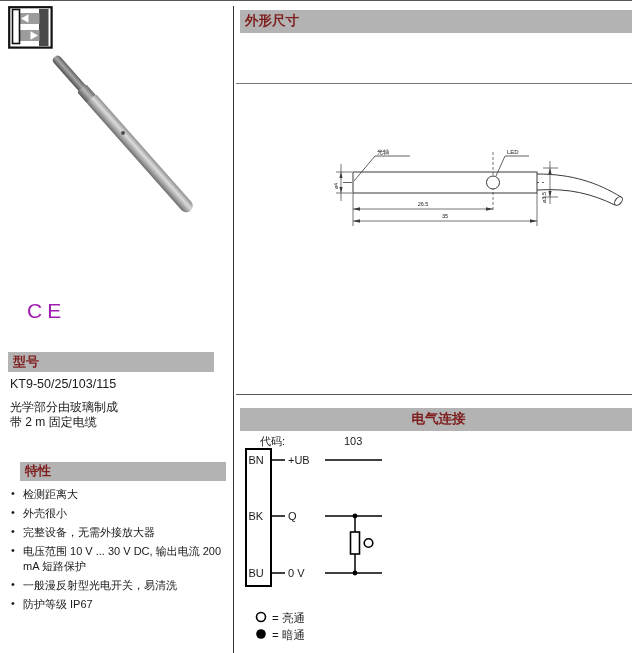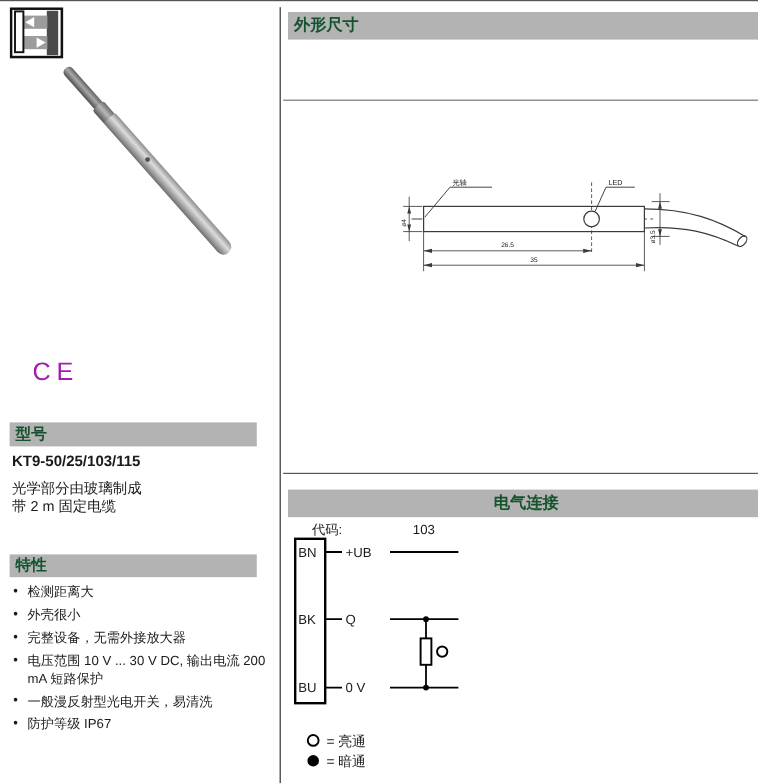--- a/index.html
+++ b/index.html
@@ -7,25 +7,25 @@
     position:relative;width:632px;height:653px;background:#fff;
     font-family:"Liberation Sans","DejaVu Sans",sans-serif;color:#1a1a1a;
     overflow:hidden;
   }
   .abs{position:absolute;}
   .topline{left:0;top:0;width:632px;height:1px;background:#555;}
   .vdivider{left:233px;top:6px;width:1px;height:647px;background:#333;}
   .hrule{height:1px;background:#666;}
   .secbar{
     background:#b3b3b3;font-weight:bold;font-size:13.5px;
-    line-height:22px;padding-left:5px;box-sizing:border-box;color:#14532d;
+    line-height:22px;padding-left:5px;box-sizing:border-box;color:#7f1d1d;
   }
   .secbar.left{width:206px;height:20px;line-height:19px;font-size:13px;}
   .secbar.right{width:392px;height:23px;}
-  .model-name{font-weight:bold;font-size:12.5px;}
+  .model-name{font-weight:normal;font-size:12.5px;}
   .desc{font-size:12px;line-height:14.5px;}
   ul.features{list-style:none;margin:0;padding:0;width:214px;font-size:11px;line-height:15px;}
   ul.features li{position:relative;padding-left:15px;margin-bottom:4px;}
   ul.features li::before{content:"•";position:absolute;left:3px;top:-1px;color:#1a1a1a;}
   .ce{font-size:21px;letter-spacing:5px;color:#a21caf;font-weight:500;}
   
   .photo{left:50px;top:52px;width:150px;height:160px;}
   .photo .cable{
     position:absolute;left:8px;top:2px;width:52px;height:9px;
     transform:rotate(48.5deg);transform-origin:0 0;border-radius:4px;
@@ -79,21 +79,21 @@
 
   <div class="abs ce" style="left:27px;top:299px;">CE</div>
 
   <div class="abs secbar left" style="left:8px;top:352px;">型号</div>
   <div class="abs model-name" style="left:10px;top:377px;">KT9-50/25/103/115</div>
   <div class="abs desc" style="left:10px;top:400px;">
     <div>光学部分由玻璃制成</div>
     <div>带 2 m 固定电缆</div>
   </div>
 
-  <div class="abs secbar left" style="left:8px;top:462px;height:19px;line-height:18px;">特性</div>
+  <div class="abs secbar left" style="left:20px;top:462px;height:19px;line-height:18px;">特性</div>
   <ul class="abs features" style="left:8px;top:487px;">
     <li>检测距离大</li>
     <li>外壳很小</li>
     <li>完整设备，无需外接放大器</li>
     <li>电压范围 10 V ... 30 V DC, 输出电流 200 mA 短路保护</li>
     <li>一般漫反射型光电开关，易清洗</li>
     <li>防护等级 IP67</li>
   </ul>
 
   <div class="abs secbar right" style="left:240px;top:10px;">外形尺寸</div>

